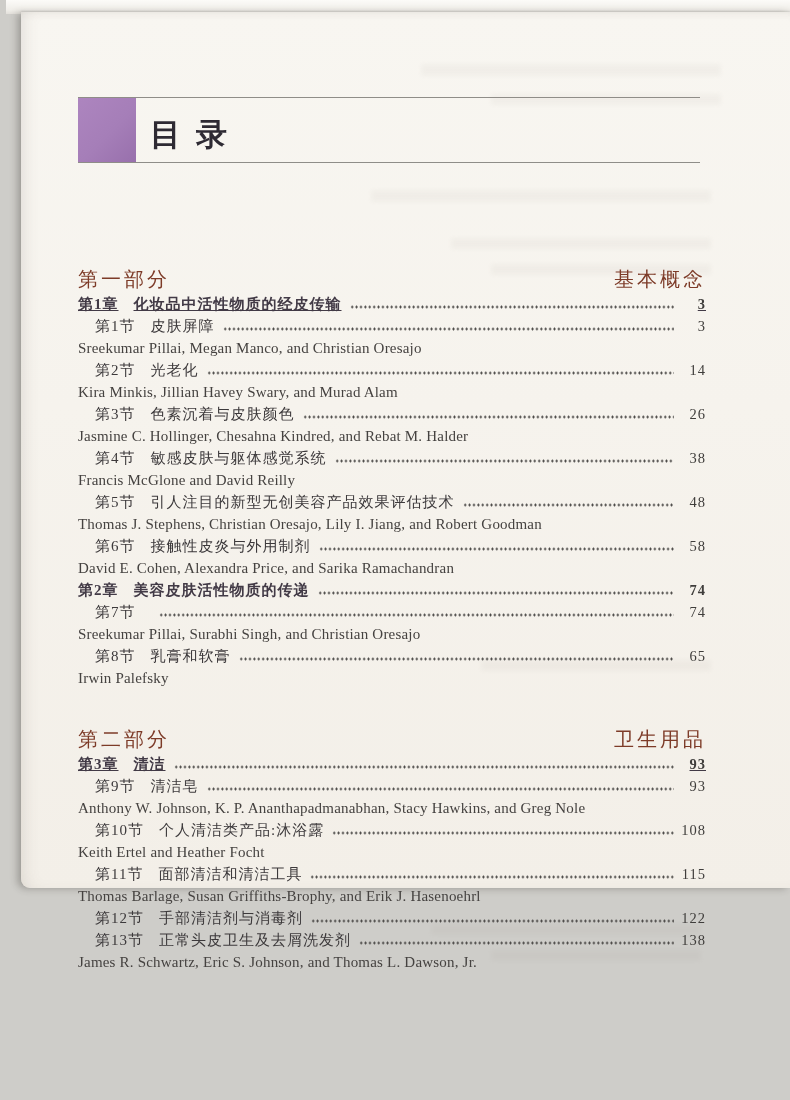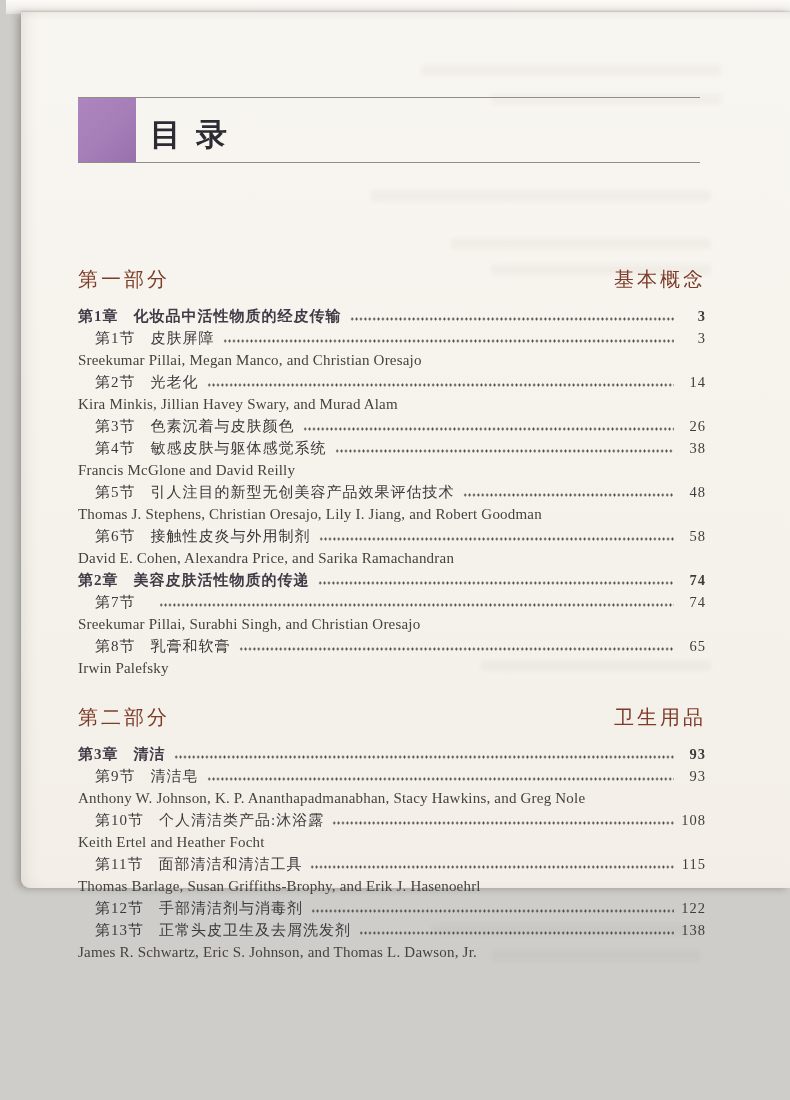--- a/index.html
+++ b/index.html
@@ -61,22 +61,22 @@
   
   .toc-list{position:absolute;left:57px;top:253px;width:628px;}
   .row{display:flex;align-items:center;height:22px;font-size:15px;color:var(--body-text,#3c393b);}
   .row.part{
     height:28px;justify-content:space-between;
     font-weight:normal;font-size:20px;letter-spacing:3px;
     color:var(--part-heading,#7d3b28);
   }
   .row.part .part-title{margin-left:30px;}
   .row.chapter{font-weight:bold;color:var(--chapter-text,#423a46);letter-spacing:1px;}
-  .row.chapter + .row.part, .row.authors + .row.part{margin-top:24px;gap:28px;}
-  .row.part + .row.chapter{margin-top:12px;}
+  .row.chapter + .row.part, .row.authors + .row.part{margin-top:36px;gap:28px;}
+  .row.part + .row.chapter{margin-top:0;text-decoration:underline;}
   .row.section{padding-left:17px;letter-spacing:1px;}
   .row.authors{color:var(--author-text,#454240);letter-spacing:.2px;}
   .entry-label{margin-right:15px;white-space:nowrap;}
   .entry-title{white-space:nowrap;}
   .leader{
     flex:1;height:3px;margin:0 6px 0 8px;align-self:center;transform:translateY(2.5px);
     background-image:radial-gradient(circle,var(--leader-dot,#4c4a48) 1.05px,transparent 1.35px);
     background-size:4.4px 3px;background-repeat:repeat-x;background-position:0 center;
   }
   .pageno{
@@ -133,20 +133,23 @@
         </div>
         <div class="row authors">
           <span>Kira Minkis, Jillian Havey Swary, and Murad Alam</span>
         </div>
         <div class="row section">
           <span class="entry-label">第3节</span>
           <span class="entry-title">色素沉着与皮肤颜色</span>
           <span class="leader"></span>
           <span class="pageno">26</span>
         </div>
+        <div class="row authors">
+          <span>Jasmine C. Hollinger, Chesahna Kindred, and Rebat M. Halder</span>
+        </div>
         <div class="row section">
           <span class="entry-label">第4节</span>
           <span class="entry-title">敏感皮肤与躯体感觉系统</span>
           <span class="leader"></span>
           <span class="pageno">38</span>
         </div>
         <div class="row authors">
           <span>Francis McGlone and David Reilly</span>
         </div>
         <div class="row section">

